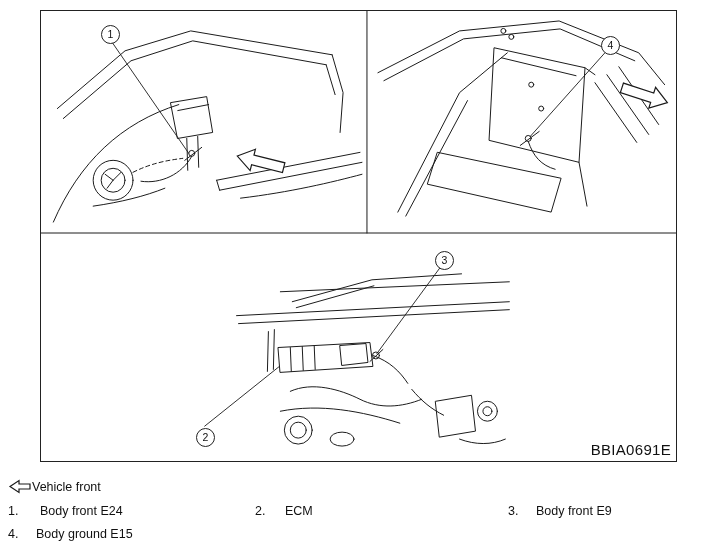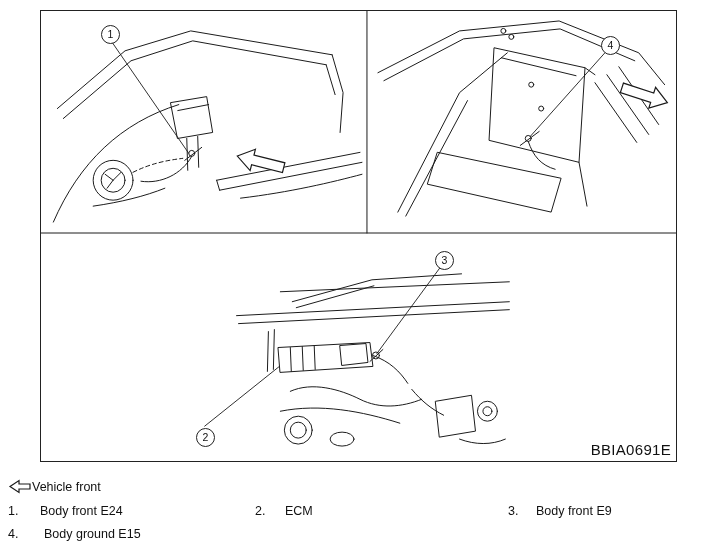--- a/index.html
+++ b/index.html
@@ -137,16 +137,16 @@
   <div class="legend-row r1">
     <span class="l-abs" style="left:8px;">1.</span>
     <span class="l-abs" style="left:40px;">Body front E24</span>
     <span class="l-abs" style="left:255px;">2.</span>
     <span class="l-abs" style="left:285px;">ECM</span>
     <span class="l-abs" style="left:508px;">3.</span>
     <span class="l-abs" style="left:536px;">Body front E9</span>
   </div>
   <div class="legend-row r2">
     <span class="l-abs" style="left:8px;">4.</span>
-    <span class="l-abs" style="left:44px;text-align:center;">Body ground E15</span>
+    <span class="l-abs" style="left:36px;text-align:center;">Body ground E15</span>
   </div>
 
 </div>
 
 </body></html>

